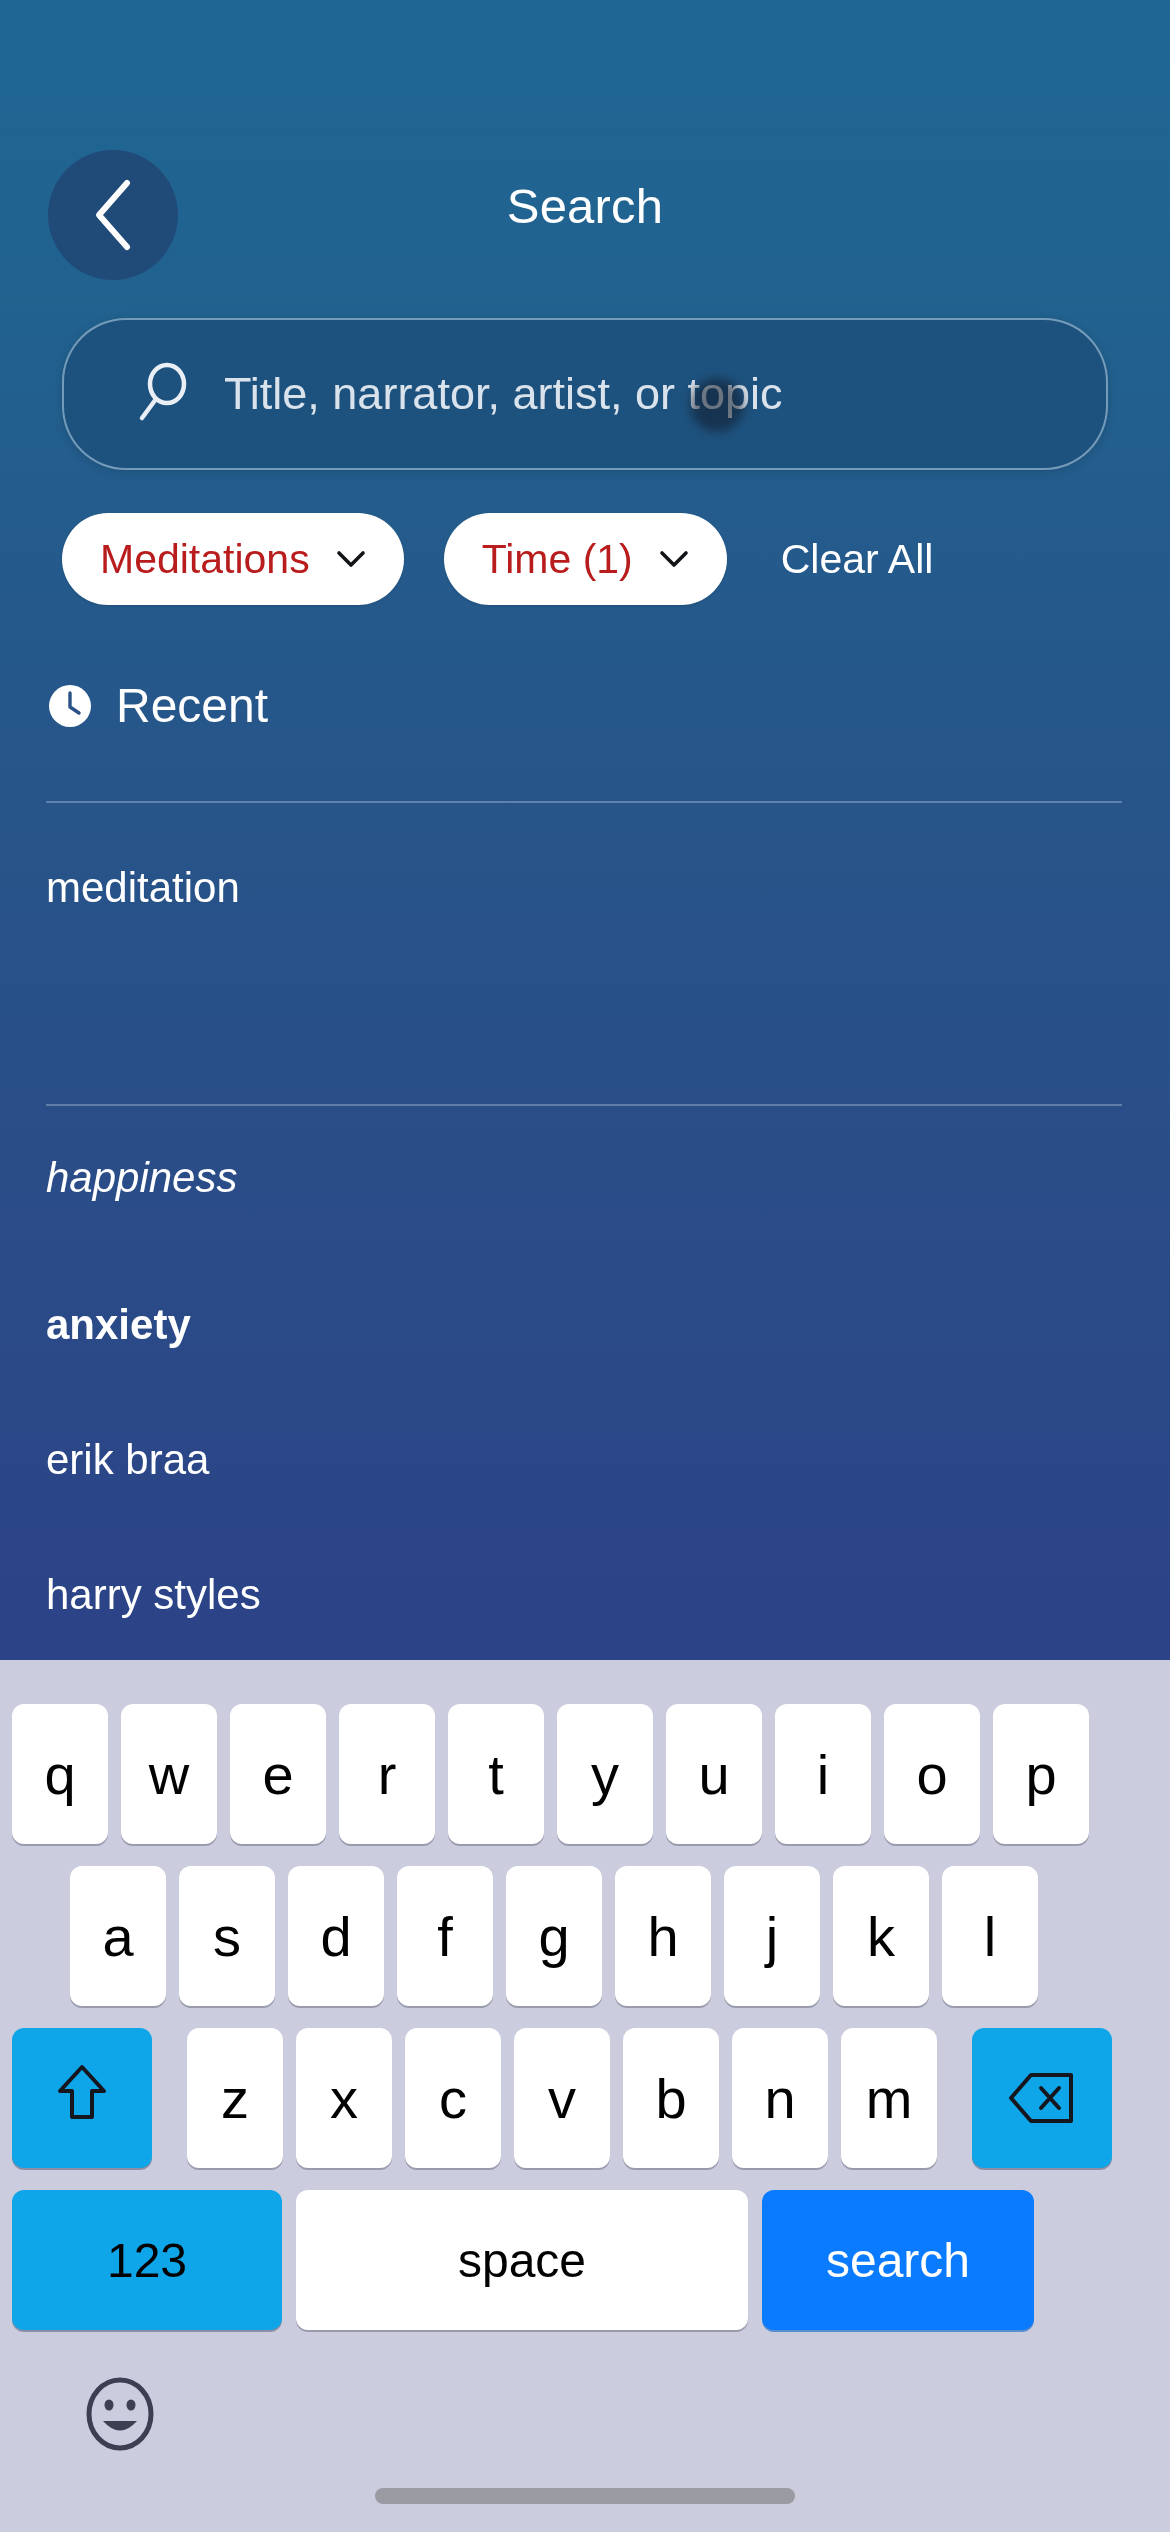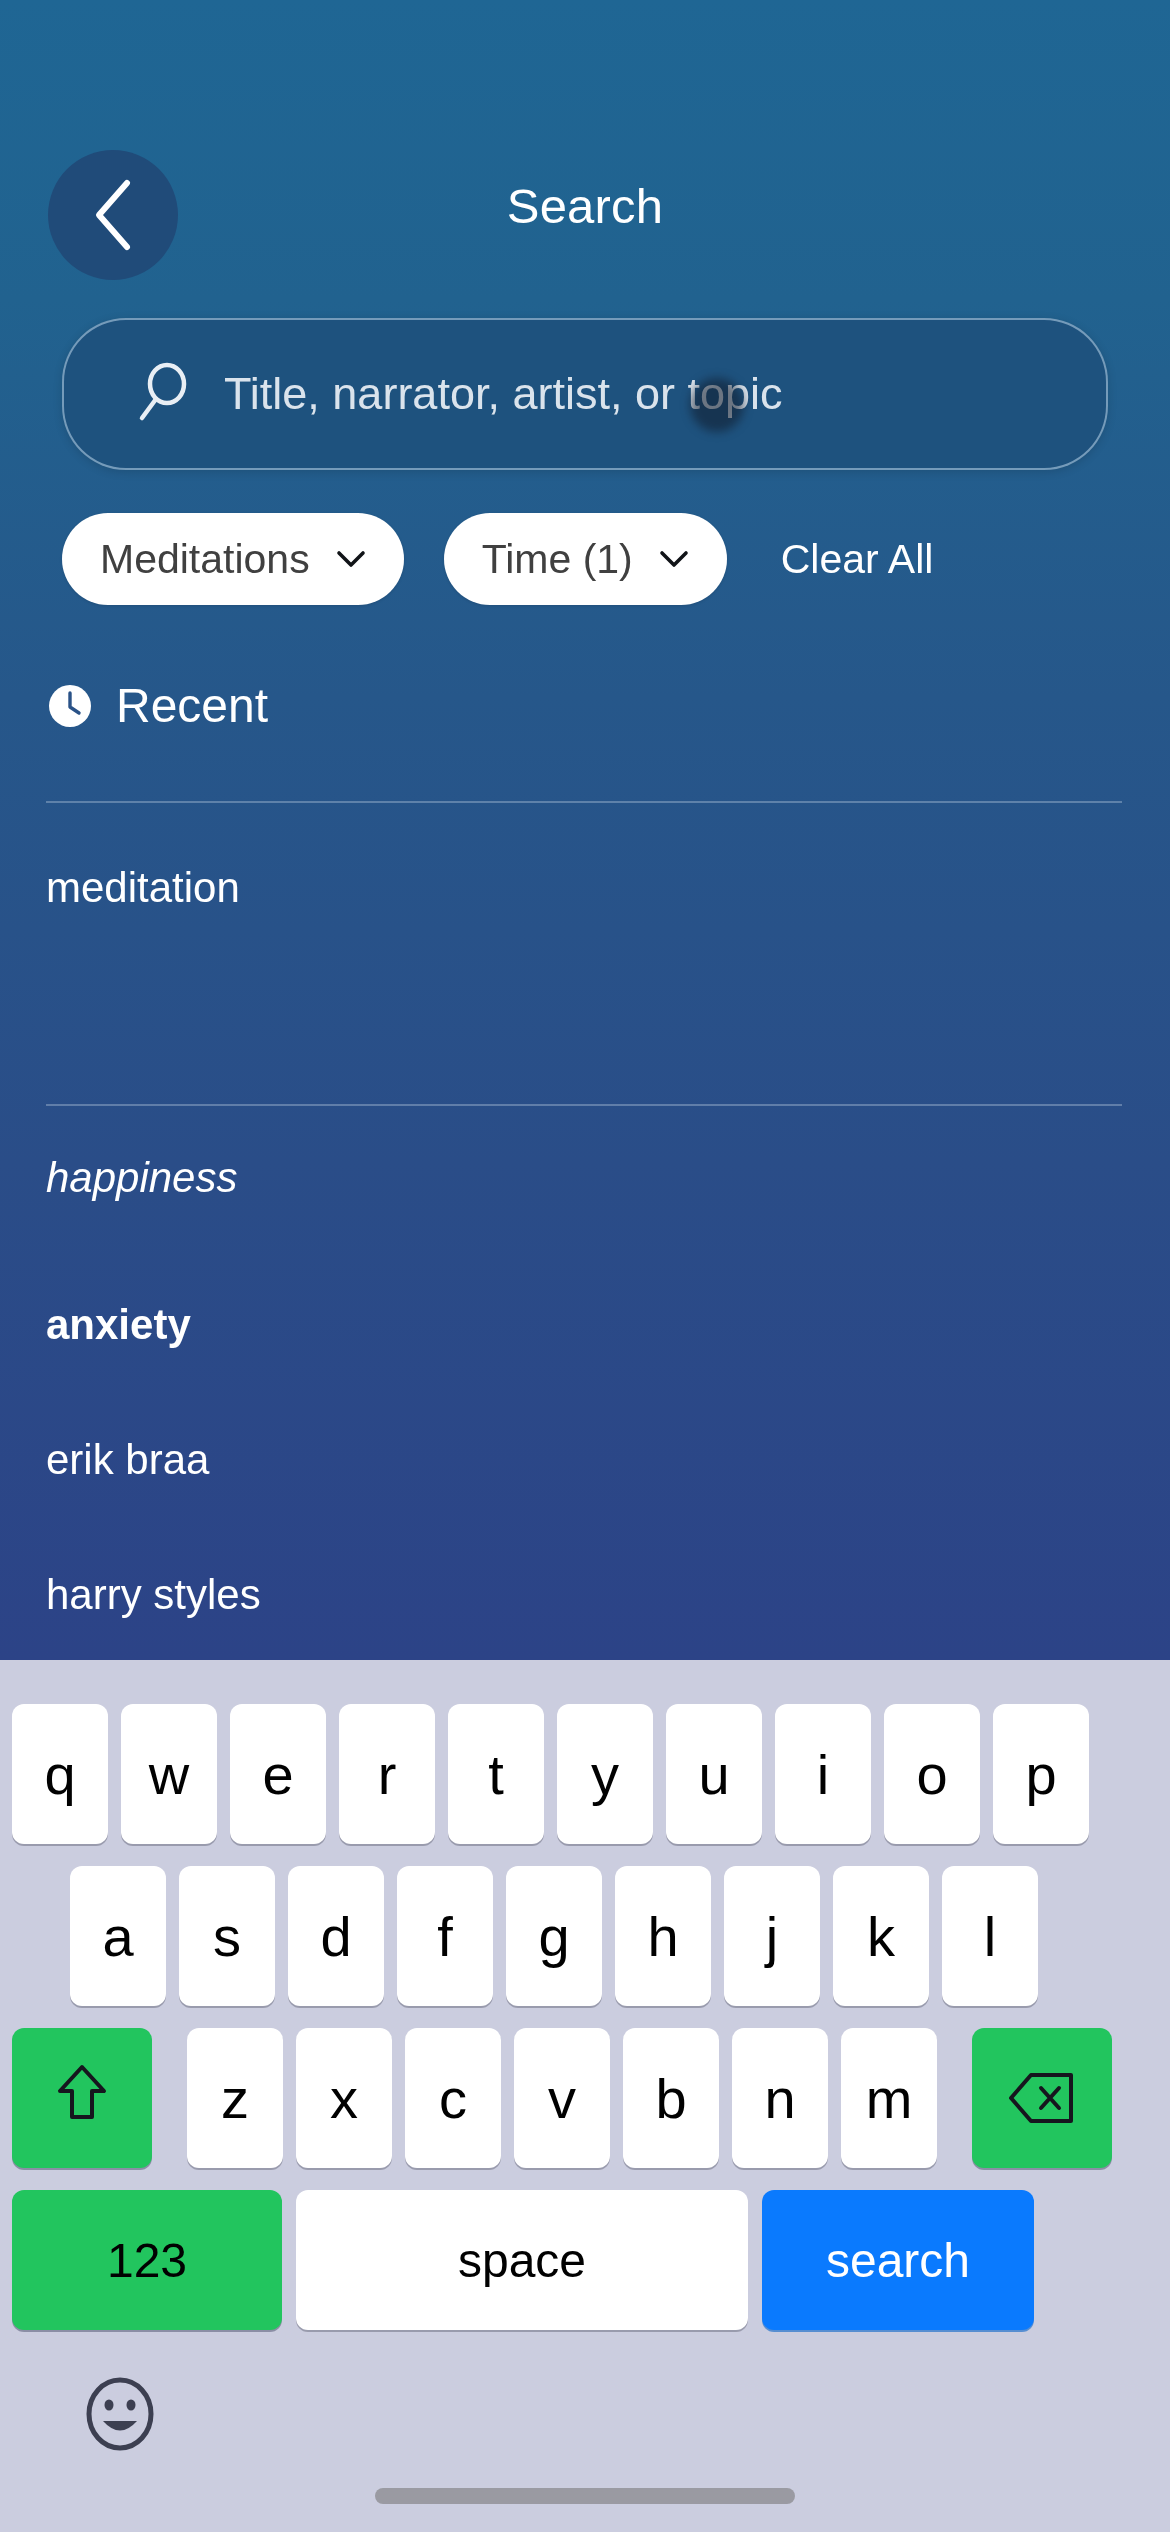--- a/index.html
+++ b/index.html
@@ -55,21 +55,21 @@
   #filter-row{
     position:absolute; left:62px; top:513px; height:92px;
     display:flex; align-items:center;
   }
   .chip{
     height:92px; background:#ffffff; border-radius:46px;
     display:flex; align-items:center; justify-content:center;
     padding:0 38px; margin-right:40px; cursor:pointer;
     box-shadow:0 1px 3px rgba(0,0,0,.12);
   }
-  .chip-label{ color:#404040; font-size:41px; font-weight:400; }
+  .chip-label{ color:#b91c1c; font-size:41px; font-weight:400; }
   .chip-caret{ margin-left:26px; display:flex; align-items:center; }
   #clear-all{
     color:#ffffff; font-size:41px; font-weight:400; cursor:pointer;
     margin-left:14px;
   }
 
   
   .section-header{
     position:absolute; left:46px; display:flex; align-items:center;
   }
@@ -101,21 +101,21 @@
     background:#cbcddf;
   }
   .kb-row{ position:absolute; left:0; width:1170px; display:flex; }
   .key{
     background:#ffffff; border-radius:12px;
     display:flex; align-items:center; justify-content:center;
     color:#010101; font-size:56px; font-weight:400;
     box-shadow:0 2px 0 rgba(136,138,156,.75);
     cursor:pointer; user-select:none;
   }
-  .key.mod{ background:#22c55e; box-shadow:0 2px 0 rgba(123,126,150,.8); }
+  .key.mod{ background:#0ea5e9; box-shadow:0 2px 0 rgba(123,126,150,.8); }
   .key.accent{ background:#0a7afe; color:#ffffff; box-shadow:0 2px 0 rgba(10,100,200,.6); }
 
   #kb-row-1{ top:44px; }
   #kb-row-2{ top:206px; }
   #kb-row-3{ top:368px; }
   #kb-row-4{ top:530px; }
 
   #kb-row-1 .key{ width:96px; height:140px; margin-right:13px; }
   #kb-row-1{ padding-left:12px; }
   #kb-row-2 .key{ width:96px; height:140px; margin-right:13px; }

